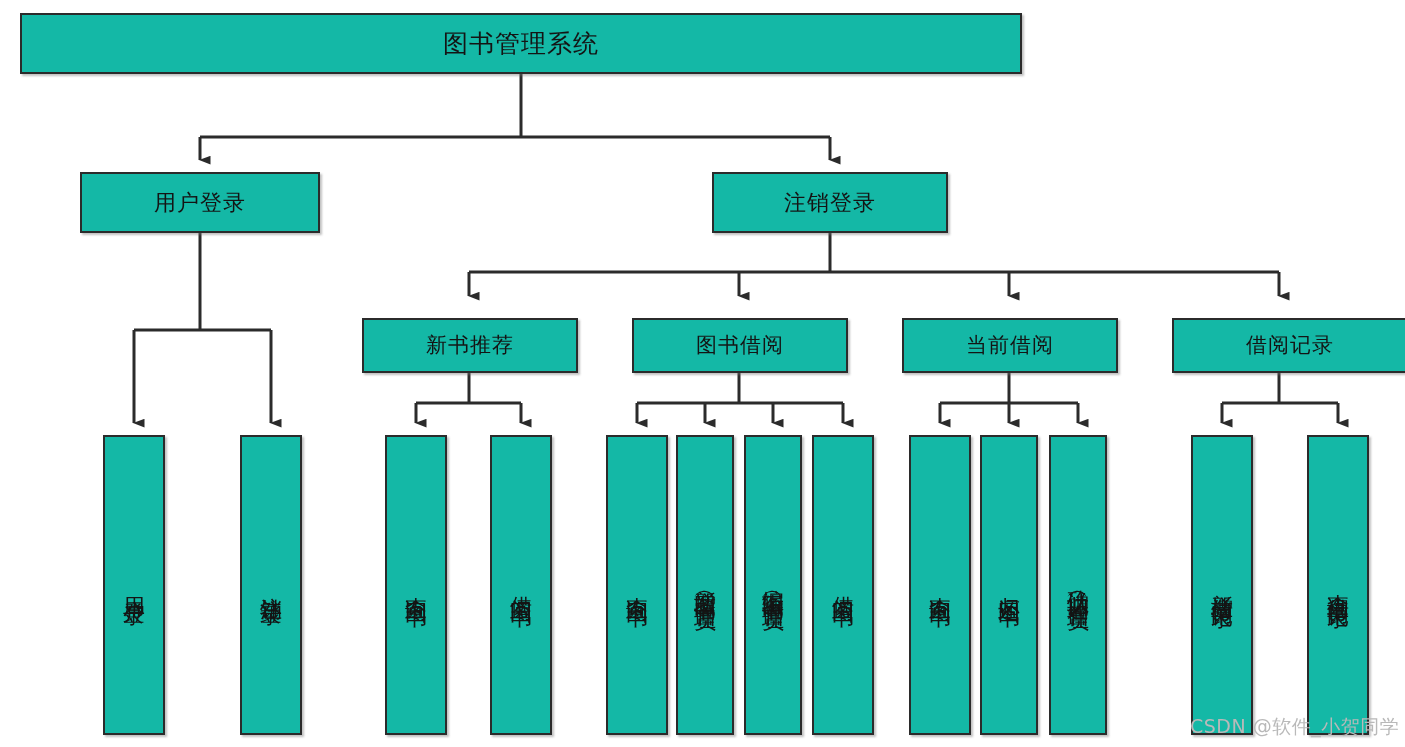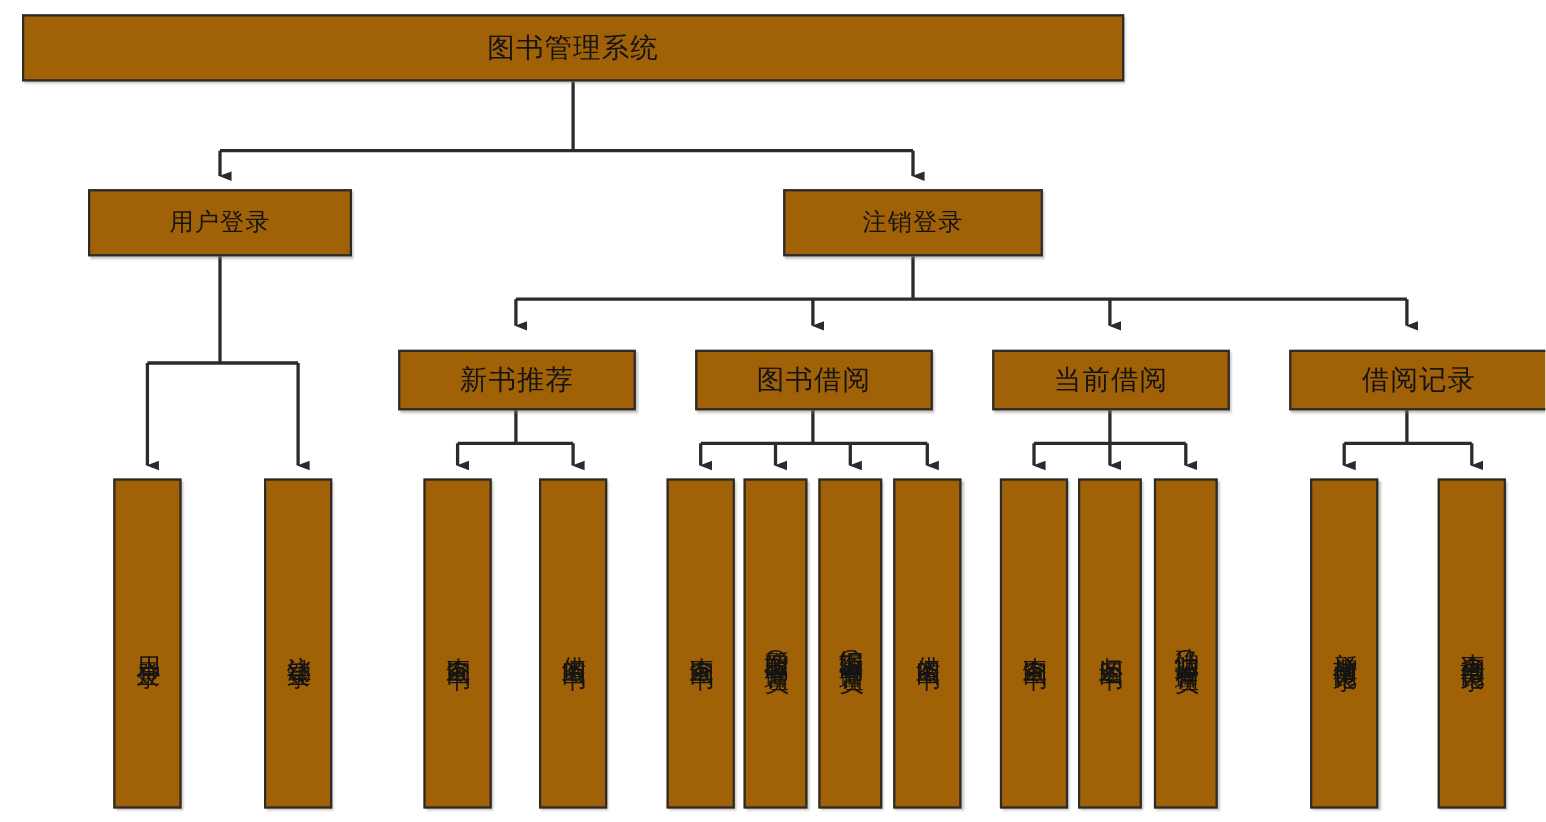--- a/index.html
+++ b/index.html
@@ -19,40 +19,40 @@
   #wires{
     position:absolute;
     left:0; top:0;
     width:1405px; height:747px;
     pointer-events:none;
   }
   
   .node{
     position:absolute;
     box-sizing:border-box;
-    background:#a16207;
+    background:#14b8a6;
     border:2px solid #2b2b2b;
     box-shadow:2px 2px 2px rgba(120,120,120,0.45);
     display:flex;
     align-items:center;
     justify-content:center;
     text-align:left;
     color:#141414;
     line-height:1.25;
   }
   .node.root{
     font-size:25px;
     letter-spacing:1px;
   }
   .node.lvl2{
     font-size:22px;
     letter-spacing:1px;
   }
   .node.lvl3{
-    font-size:25px;
+    font-size:21px;
     letter-spacing:1px;
   }
   
   .node.leaf{
     writing-mode:vertical-rl;
     text-orientation:upright;
     font-size:22px;
     letter-spacing:3px;
     padding:6px 0;
     line-height:1.0;
@@ -194,14 +194,17 @@
   </div>
 
   <div class="node leaf" style="left:1191px; top:435px; width:62px; height:300px;">
     <span>新增借阅记录</span>
   </div>
 
   <div class="node leaf" style="left:1307px; top:435px; width:62px; height:300px;">
     <span>查询借阅记录</span>
   </div>
 
+  <div class="watermark" style="left:1190px; top:714px;">
+    <span>CSDN @软件_小贺同学</span>
+  </div>
 
 </div>
 
 </body></html>

